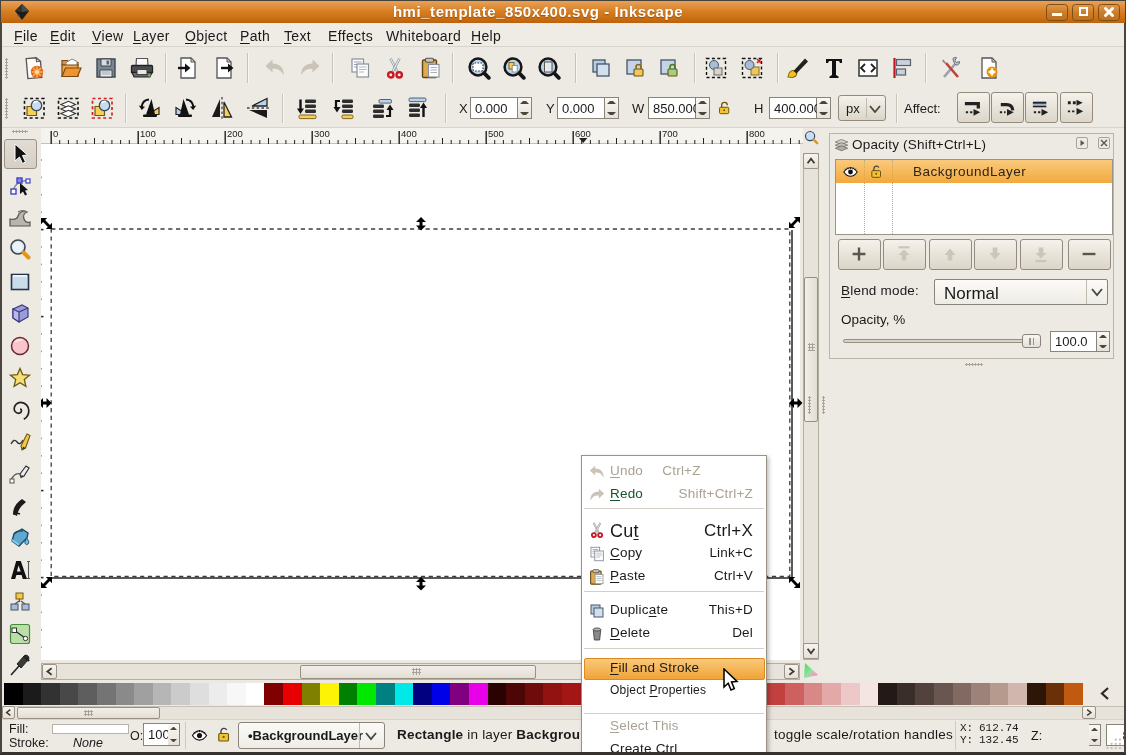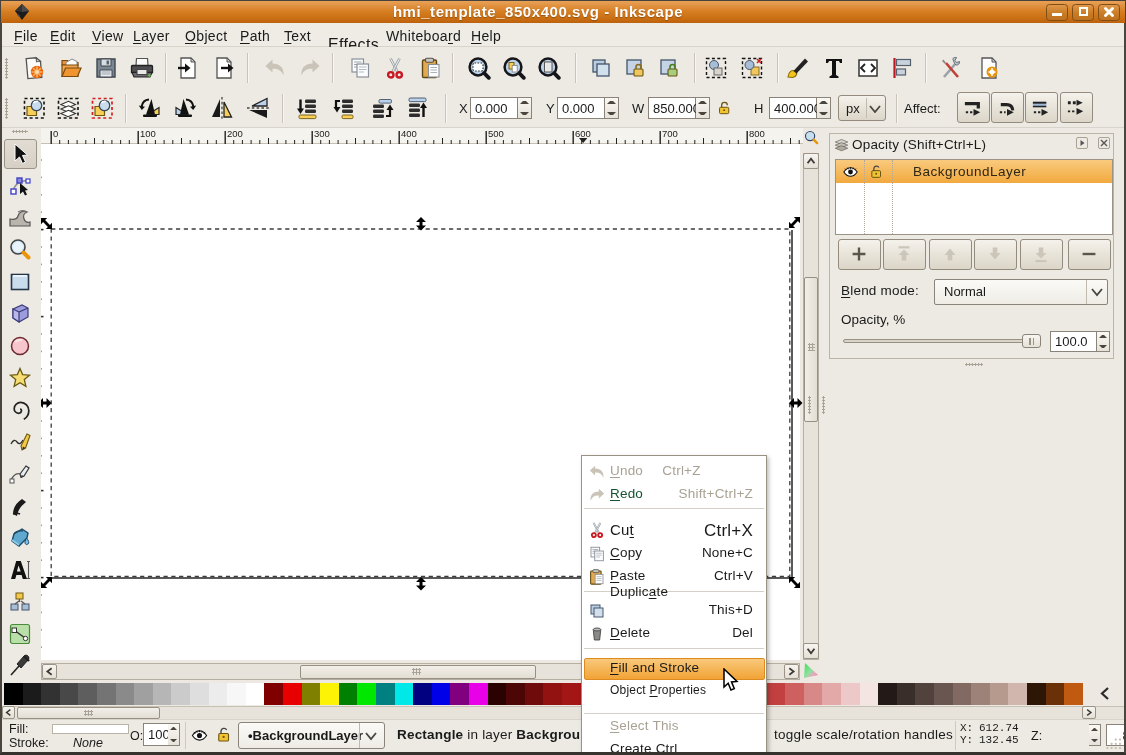--- a/index.html
+++ b/index.html
@@ -40,21 +40,21 @@
     <path d="M2.5 2.5 L9.5 9.5 M9.5 2.5 L2.5 9.5" stroke="#FFFdF8" stroke-width="3" stroke-linecap="round"></path>
   </svg>
 <div class="abs" style="left:1px;top:23px;width:1124px;height:24px;background:#EFECE6;border-bottom:1px solid #D9D4CB;box-sizing:border-box;"></div>
 <div class="abs menuitem" style="left:14px;top:28px;font-size:14px;letter-spacing:0.35px;"><u>F</u>ile</div>
 <div class="abs menuitem" style="left:50px;top:28px;font-size:14px;letter-spacing:0.35px;"><u>E</u>dit</div>
 <div class="abs menuitem" style="left:92px;top:28px;font-size:14px;letter-spacing:0.35px;"><u>V</u>iew</div>
 <div class="abs menuitem" style="left:133px;top:28px;font-size:14px;letter-spacing:0.35px;"><u>L</u>ayer</div>
 <div class="abs menuitem" style="left:185px;top:28px;font-size:14px;letter-spacing:0.35px;"><u>O</u>bject</div>
 <div class="abs menuitem" style="left:240px;top:28px;font-size:14px;letter-spacing:0.35px;"><u>P</u>ath</div>
 <div class="abs menuitem" style="left:284px;top:28px;font-size:14px;letter-spacing:0.35px;"><u>T</u>ext</div>
-<div class="abs menuitem" style="left:328px;top:28px;font-size:16px;letter-spacing:0.35px;margin-top:8px;">Effe<u>c</u>ts</div>
+<div class="abs menuitem" style="left:328px;top:28px;font-size:14px;letter-spacing:0.35px;">Effe<u>c</u>ts</div>
 <div class="abs menuitem" style="left:386px;top:28px;font-size:14px;letter-spacing:0.35px;">Whiteboa<u>r</u>d</div>
 <div class="abs menuitem" style="left:471px;top:28px;font-size:14px;letter-spacing:0.35px;"><u>H</u>elp</div>
 <div class="abs" style="left:1px;top:47px;width:1124px;height:41px;background:#EDEAE3;"></div>
 <div class="abs" style="left:1px;top:88px;width:1124px;height:40px;background:#EDEAE3;border-bottom:1px solid #D9D4CB;box-sizing:border-box;"></div>
 <div class="grip" style="left:5px;top:58px;width:3px;height:21px;"></div>
 <div class="grip" style="left:5px;top:98px;width:3px;height:21px;"></div>
 <svg class="abs" style="left:22px;top:56px;z-index:1" width="24" height="24" viewBox="0 0 24 24">
     <g transform="rotate(-5 12 12)">
       <path d="M5 2h10l4 4v16H5z" fill="#FBFAF6" stroke="#555" stroke-width="1.3"></path>
       <path d="M15 2l4 4h-4z" fill="#ccc" stroke="#555" stroke-width="1"></path>
@@ -665,21 +665,21 @@
 <svg class="abs" style="left:1030px;top:243px;z-index:1" width="22" height="22" viewBox="0 0 24 24">
     <rect x="6" y="18.5" width="12" height="2.4" fill="#CCC6BA"></rect>
     <path d="M12 17 L18 11 H14.5 V5 H9.5 V11 H6 Z" fill="#CCC6BA"></path>
   </svg>
 <div class="btn" style="left:1068px;top:239px;width:43px;height:31px;"></div>
 <svg class="abs" style="left:1078px;top:243px;z-index:1" width="22" height="22" viewBox="0 0 24 24">
     <path d="M5 12 h14" stroke="#5A564E" stroke-width="2.6"></path>
   </svg>
 <div class="abs" style="left:841px;top:283px;font-size:13.5px;font-weight:normal;color:#1a1a1a;white-space:pre;letter-spacing:0.2px;"><u>B</u>lend mode:</div>
 <div class="abs" style="left:934px;top:279px;width:174px;height:26px;background:linear-gradient(#FBFAF7,#EFECE5);border:1px solid #89837A;border-radius:2px;box-sizing:border-box;"></div>
-<div class="abs" style="left:944px;top:284px;font-size:13px;font-weight:normal;color:#1a1a1a;white-space:pre;">Normal</div>
+<div class="abs" style="left:944px;top:284px;font-size:17px;font-weight:normal;color:#1a1a1a;white-space:pre;">Normal</div>
 <div class="abs" style="left:1086px;top:280px;width:1px;height:24px;background:#C0BAAF;"></div>
 <svg class="abs" style="left:1090px;top:287px" width="14" height="10" viewBox="0 0 14 10">
     <path d="M2 2 L7 8 L12 2" fill="none" stroke="#4A463F" stroke-width="1.8"></path>
   </svg>
 <div class="abs" style="left:841px;top:312px;font-size:13.5px;font-weight:normal;color:#1a1a1a;white-space:pre;">Opacity, %</div>
 <div class="abs" style="left:843px;top:339px;width:198px;height:4px;background:#D9D4CA;border:1px solid #989083;box-sizing:border-box;border-radius:2px;"></div>
 <div class="abs" style="left:1022px;top:334px;width:19px;height:14px;background:linear-gradient(#F7F5F1,#E6E1D8);border:1px solid #8A8378;border-radius:3px;box-sizing:border-box;"></div>
 <div class="abs" style="left:1029px;top:337.5px;width:1.5px;height:7px;background:#9A9386;"></div>
 <div class="abs" style="left:1032.5px;top:337.5px;width:1.5px;height:7px;background:#9A9386;"></div>
 <div class="entry" style="left:1050px;top:331px;width:47px;height:21px;">100.0</div>
@@ -818,44 +818,44 @@
 <div class="abs menuitem" style="left:610px;top:486px;width:143px;text-align:right;font-size:13.5px;letter-spacing:0.2px;color:#A9A294;z-index:41">Shift+Ctrl+Z</div>
 <div class="abs" style="left:584px;top:508px;width:180px;height:1px;background:#D5D0C7;z-index:41"></div>
 <svg class="abs" style="left:588px;top:521px;z-index:41" width="18" height="18" viewBox="0 0 24 24">
     <path d="M7.5 2.5 L14.8 16.5" stroke="#8E969C" stroke-width="2.6" fill="none"></path>
     <path d="M7.5 2.5 L14.8 16.5" stroke="#E9EDF0" stroke-width="1.1" fill="none"></path>
     <path d="M16.5 2.5 L9.2 16.5" stroke="#8E969C" stroke-width="2.6" fill="none"></path>
     <path d="M16.5 2.5 L9.2 16.5" stroke="#E9EDF0" stroke-width="1.1" fill="none"></path>
     <circle cx="7.8" cy="18.8" r="2.7" fill="none" stroke="#C81822" stroke-width="2.4"></circle>
     <circle cx="16.2" cy="18.8" r="2.7" fill="none" stroke="#C81822" stroke-width="2.4"></circle>
   </svg>
-<div class="abs menuitem" style="left:610px;top:521px;font-size:15px;letter-spacing:0.2px;color:#1a1a1a;z-index:41">Cu<u>t</u></div>
+<div class="abs menuitem" style="left:610px;top:521px;font-size:18px;letter-spacing:0.2px;color:#1a1a1a;z-index:41">Cu<u>t</u></div>
 <div class="abs menuitem" style="left:610px;top:521px;width:143px;text-align:right;font-size:17px;letter-spacing:0.2px;color:#1a1a1a;z-index:41">Ctrl+X</div>
 <svg class="abs" style="left:588px;top:544.5px;z-index:41" width="18" height="18" viewBox="0 0 24 24">
     <rect x="4" y="3" width="11.5" height="13" fill="#FBFCFD" stroke="#8A9098" stroke-width="1.2"></rect>
     <path d="M6 6h7.5M6 8.5h7.5M6 11h5" stroke="#9AA4AC" stroke-width="1.1"></path>
     <rect x="9" y="8" width="11.5" height="13" fill="#FBFCFD" stroke="#8A9098" stroke-width="1.2"></rect>
     <path d="M11 11h7.5M11 13.5h7.5M11 16h5" stroke="#B2BAC2" stroke-width="1.1"></path>
   </svg>
 <div class="abs menuitem" style="left:610px;top:544.5px;font-size:13.5px;letter-spacing:0.2px;color:#1a1a1a;z-index:41"><u>C</u>opy</div>
-<div class="abs menuitem" style="left:610px;top:544.5px;width:143px;text-align:right;font-size:13.5px;letter-spacing:0.2px;color:#1a1a1a;z-index:41">None+C</div>
+<div class="abs menuitem" style="left:610px;top:544.5px;width:143px;text-align:right;font-size:13.5px;letter-spacing:0.2px;color:#1a1a1a;z-index:41">Link+C</div>
 <svg class="abs" style="left:588px;top:567.5px;z-index:41" width="18" height="18" viewBox="0 0 24 24">
     <rect x="3.5" y="4" width="14" height="17.5" rx="1.2" fill="#E2A94E" stroke="#5E4716" stroke-width="1.4"></rect>
     <rect x="6.5" y="2.2" width="8" height="4" rx="1.2" fill="#C8C6C2" stroke="#55514A" stroke-width="1.1"></rect>
     <rect x="9.5" y="8.5" width="10.5" height="12.5" fill="#FDFDFC" stroke="#8A9098" stroke-width="1.1"></rect>
     <path d="M11.5 11.5h6.5M11.5 14h6.5M11.5 16.5h6.5" stroke="#AAB2BA" stroke-width="1"></path>
   </svg>
 <div class="abs menuitem" style="left:610px;top:567.5px;font-size:13.5px;letter-spacing:0.2px;color:#1a1a1a;z-index:41"><u>P</u>aste</div>
 <div class="abs menuitem" style="left:610px;top:567.5px;width:143px;text-align:right;font-size:13.5px;letter-spacing:0.2px;color:#1a1a1a;z-index:41">Ctrl+V</div>
 <div class="abs" style="left:584px;top:591px;width:180px;height:1px;background:#D5D0C7;z-index:41"></div>
 <svg class="abs" style="left:588px;top:602px;z-index:41" width="18" height="18" viewBox="0 0 24 24">
     <rect x="4" y="4" width="12" height="12" fill="#B9CCE0" stroke="#44546A" stroke-width="1.3"></rect>
     <rect x="8" y="8" width="12" height="12" fill="#D2E0EE" stroke="#44546A" stroke-width="1.3"></rect>
   </svg>
-<div class="abs menuitem" style="left:610px;top:584px;font-size:13.5px;letter-spacing:0.2px;color:#1a1a1a;z-index:41">Duplic<u>a</u>te</div>
+<div class="abs menuitem" style="left:610px;top:602px;font-size:13.5px;letter-spacing:0.2px;color:#1a1a1a;z-index:41">Duplic<u>a</u>te</div>
 <div class="abs menuitem" style="left:610px;top:602px;width:143px;text-align:right;font-size:13.5px;letter-spacing:0.2px;color:#1a1a1a;z-index:41">This+D</div>
 <svg class="abs" style="left:588px;top:625px;z-index:41" width="18" height="18" viewBox="0 0 24 24">
     <path d="M7 6 h10 l-1.5 14 h-7z" fill="#8A8A88" stroke="#444" stroke-width="1.2"></path>
     <ellipse cx="12" cy="6" rx="5" ry="2" fill="#B9B9B7" stroke="#444" stroke-width="1.2"></ellipse>
   </svg>
 <div class="abs menuitem" style="left:610px;top:625px;font-size:13.5px;letter-spacing:0.2px;color:#1a1a1a;z-index:41"><u>D</u>elete</div>
 <div class="abs menuitem" style="left:610px;top:625px;width:143px;text-align:right;font-size:13.5px;letter-spacing:0.2px;color:#1a1a1a;z-index:41">Del</div>
 <div class="abs" style="left:584px;top:648px;width:180px;height:1px;background:#D5D0C7;z-index:41"></div>
 <div class="abs" style="left:583.5px;top:658px;width:181px;height:22px;background:linear-gradient(#F9C97C,#F1A336);border:1px solid #DD8B21;border-radius:2px;box-sizing:border-box;z-index:41"></div>
 <div class="abs menuitem" style="left:610px;top:660px;font-size:13.5px;letter-spacing:0.2px;color:#1a1a1a;z-index:41"><u>F</u>ill and Stroke</div>

